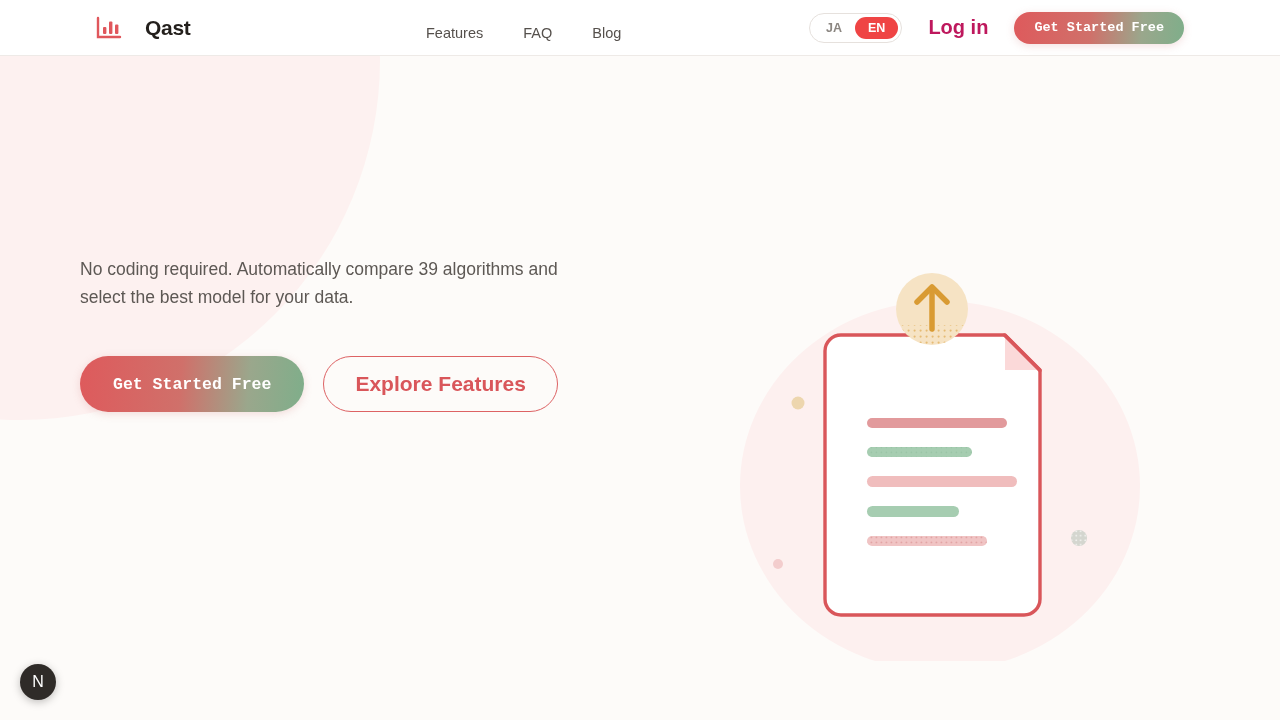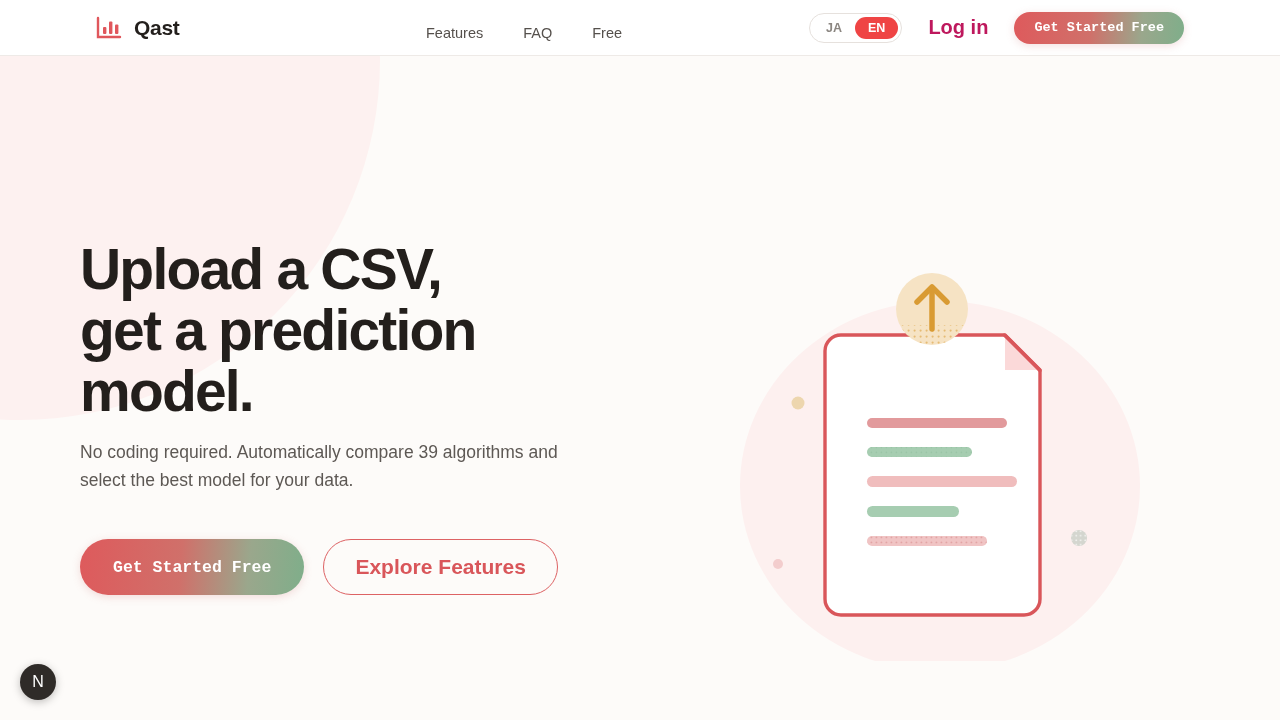--- a/index.html
+++ b/index.html
@@ -27,21 +27,21 @@
   
   .header {
     position:relative; z-index:5;
     height:56px; width:1280px;
     background:#ffffff;
     border-bottom:1px solid #eeeae7;
     display:flex; align-items:center;
   }
   .brand {
     position:absolute; left:96px;
-    display:flex; align-items:flex-end; gap:12px;
+    display:flex; align-items:flex-end; gap:23px;
     text-decoration:none;
   }
   .brand-name {
     font-size:21px; font-weight:bold; color:#231f1c; letter-spacing:-0.3px;
   }
   .logo-icon { width:26px; height:24px; display:block; }
 
   .nav {
     position:absolute; left:426px;
     display:flex; align-items:center; gap:40px;
@@ -147,44 +147,39 @@
           <rect x="13" y="5.5" width="3.4" height="12.5" rx="1" fill="#e0575c"></rect>
           <rect x="19" y="8.5" width="3.4" height="9.5" rx="1" fill="#e0575c"></rect>
         </svg>
       </span>
       <span class="brand-name">Qast</span>
     </a>
 
     <nav class="nav">
       <a href="#">Features</a>
       <a href="#">FAQ</a>
-      <a href="#">Free</a>
+      <a href="#">Blog</a>
     </nav>
 
     <div class="header-right">
 
       <div class="lang-toggle">
         <span class="lang-opt">JA</span>
         <span class="lang-opt active">EN</span>
       </div>
 
       <a class="login-link" href="#">Log in</a>
 
       <button class="btn-gradient header-cta">Get Started Free</button>
     </div>
   </header>
 
   <section class="hero">
 
     <div class="hero-copy">
-      <h1 class="headline">
-        <span>Upload a CSV,</span>
-        <span>get a prediction</span>
-        <span>model.</span>
-      </h1>
 
       <p class="subhead">
         <span>No coding required. Automatically compare 39 algorithms</span> 
         <span>and select the best model for your data.</span>
       </p>
 
       <div class="hero-actions">
         <button class="btn-gradient hero-cta">Get Started Free</button>
         <button class="btn-outline">Explore Features</button>
       </div>

